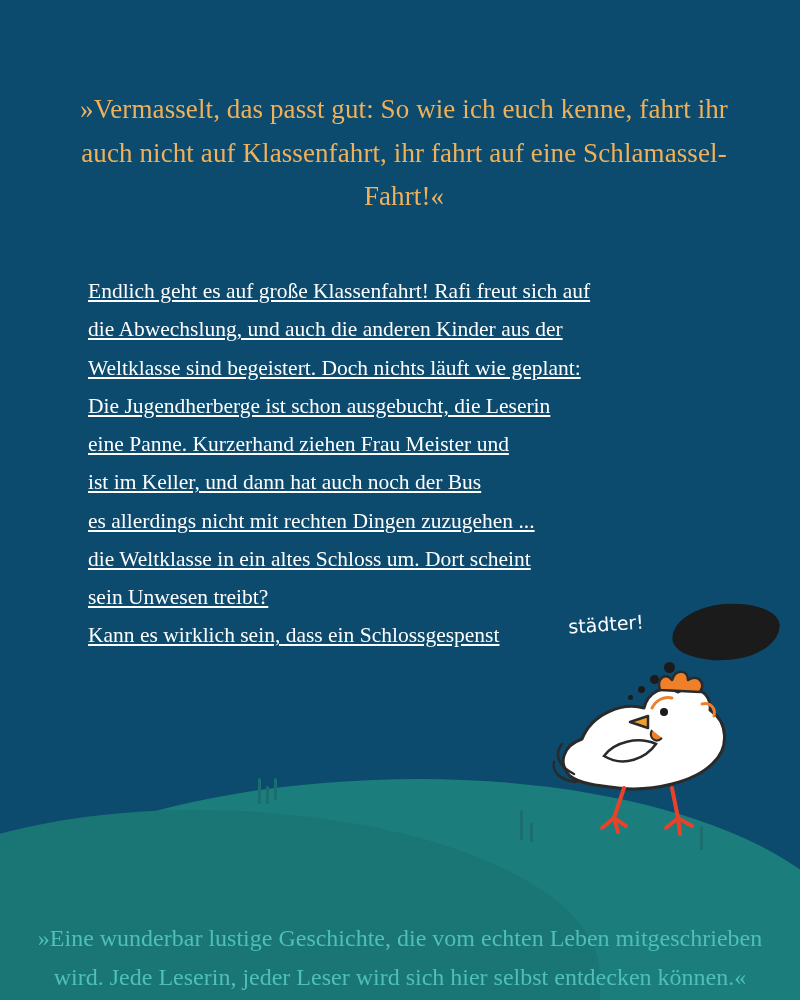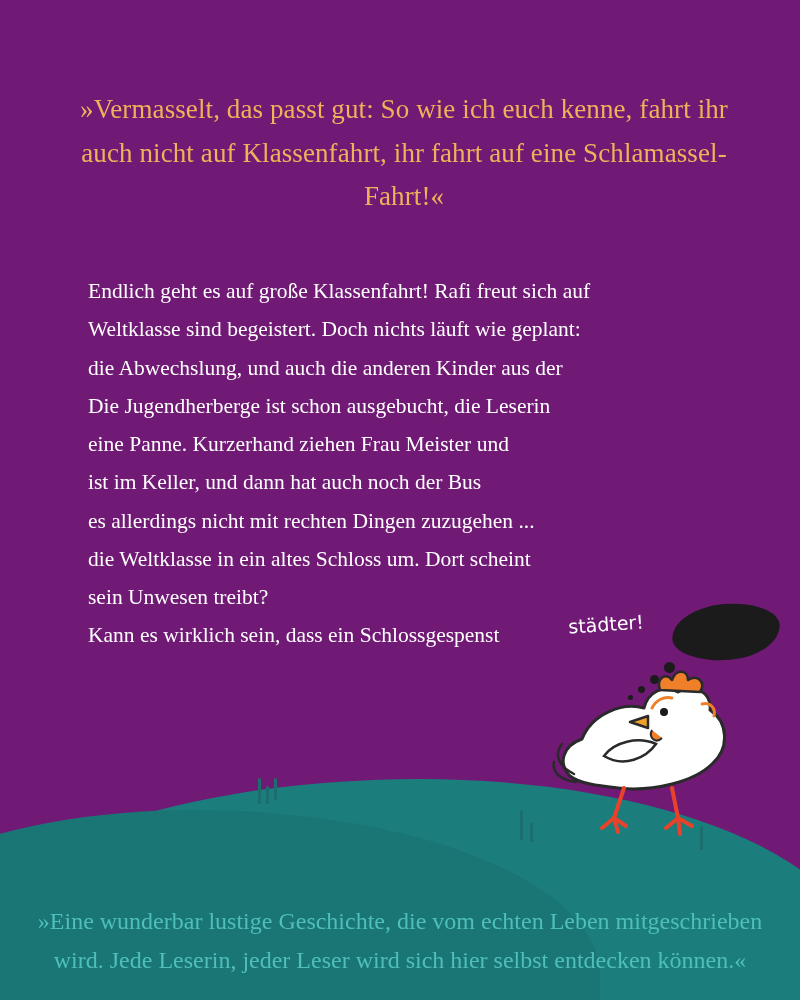--- a/index.html
+++ b/index.html
@@ -12,21 +12,21 @@
     background: #1d9a9a;
     font-family: "Liberation Serif", serif;
     overflow: hidden;
     position: relative;
   }
 
   #page {
     position: relative;
     width: 800px;
     height: 1000px;
-    background: #701a75;
+    background: #0c4a6e;
     overflow: hidden;
   }
 
   
   .hill {
     position: absolute;
     left: -60px;
     bottom: 0;
     width: 920px;
     height: 260px;
@@ -69,26 +69,27 @@
     position: absolute;
     top: 272px;
     left: 88px;
     width: 640px;
     color: #ffffff;
     font-size: 21.5px;
     line-height: 1.78;
   }
   .blurb p {
     margin: 0;
+    text-decoration: underline;
   }
 
   
   .press {
     position: absolute;
-    bottom: 20px;
+    bottom: 3px;
     left: 24px;
     width: 752px;
     text-align: center;
     color: #4fbfb9;
     font-size: 24px;
     line-height: 1.63;
   }
 
   
   .chicken {
@@ -144,22 +145,22 @@
   <div class="grass" style="left:266px; bottom:196px; height:18px;"></div>
   <div class="grass" style="left:274px; bottom:200px; height:22px;"></div>
   <div class="grass" style="left:520px; bottom:160px; height:30px;"></div>
   <div class="grass" style="left:530px; bottom:158px; height:20px;"></div>
   <div class="grass" style="left:700px; bottom:150px; height:24px;"></div>
 
   <div class="headline">»Vermasselt, das passt gut: So wie ich euch kenne, fahrt ihr auch nicht auf Klassenfahrt, ihr fahrt auf eine Schlamassel-Fahrt!«</div>
 
   <div class="blurb">
     <p>Endlich geht es auf große Klassenfahrt! Rafi freut sich auf</p>
+    <p>die Abwechslung, und auch die anderen Kinder aus der</p>
     <p>Weltklasse sind begeistert. Doch nichts läuft wie geplant:</p>
-    <p>die Abwechslung, und auch die anderen Kinder aus der</p>
     <p>Die Jugendherberge ist schon ausgebucht, die Leserin</p>
     <p>eine Panne. Kurzerhand ziehen Frau Meister und</p>
     <p>ist im Keller, und dann hat auch noch der Bus</p>
     <p>es allerdings nicht mit rechten Dingen zuzugehen ...</p>
     <p>die Weltklasse in ein altes Schloss um. Dort scheint</p>
     <p>sein Unwesen treibt?</p>
     <p>Kann es wirklich sein, dass ein Schlossgespenst</p>
   </div>
 
   <div class="chicken">

